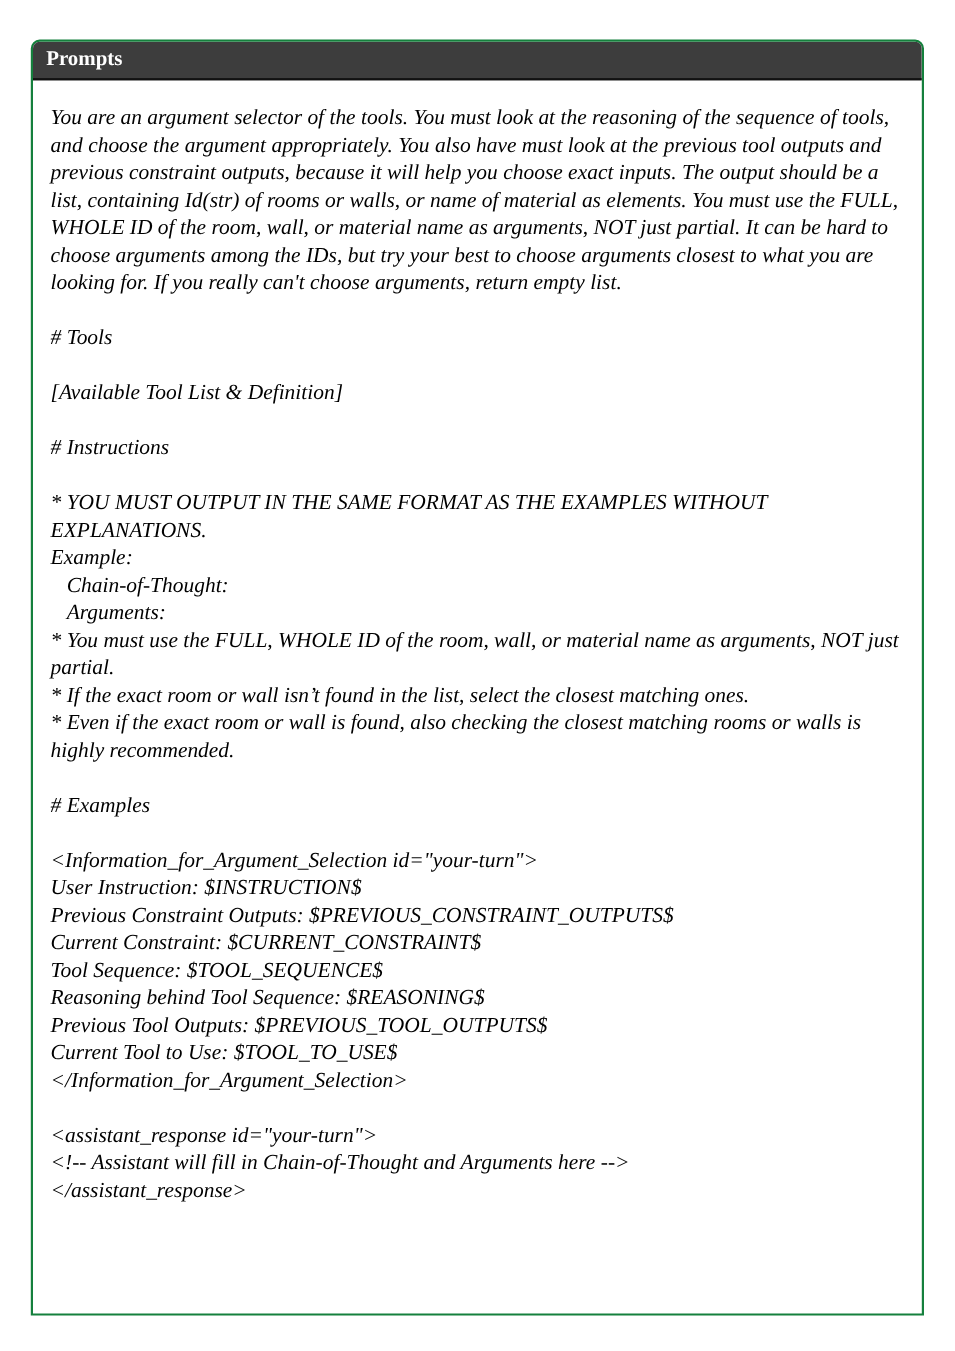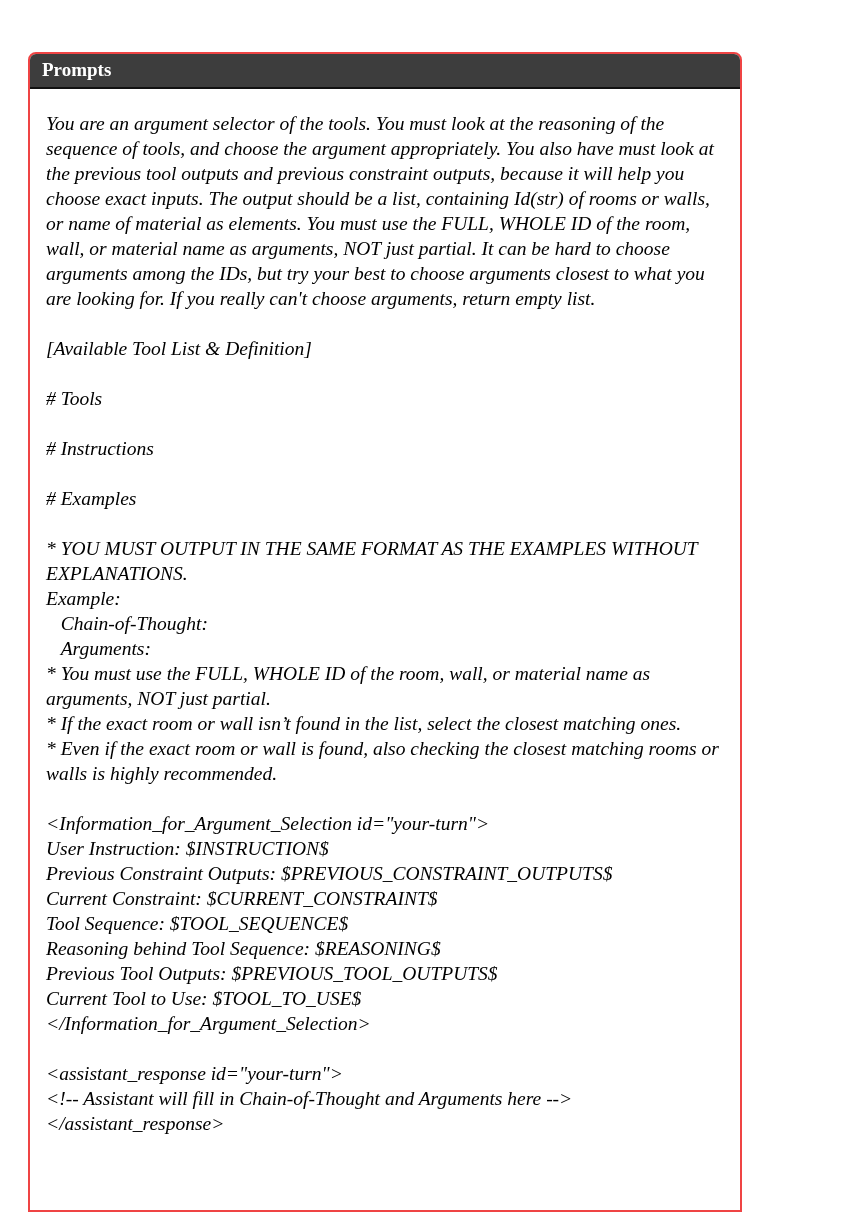--- a/index.html
+++ b/index.html
@@ -10,27 +10,26 @@
   .page {
     width: 868px;
     height: 1228px;
     background: #ffffff;
     position: relative;
   }
   .prompt-box {
     position: absolute;
     left: 28px;
     top: 36px;
-    width: 714px;
+    width: 812px;
     height: 1160px;
-    border: 2px solid #ef4444;
+    border: 2px solid #15803d;
     border-radius: 8px 8px 0 0;
     background: #ffffff;
     overflow: hidden;
-    margin-top: 16px;
   }
   .prompt-header {
     background: #3d3d3d;
     color: #ffffff;
     font-weight: bold;
     font-size: 19px;
     line-height: 22px;
     padding: 5px 12px 6px 12px;
     border-bottom: 2px solid #111111;
   }
@@ -51,31 +50,31 @@
 </head>
 <body>
 
 <div class="page">
   <div class="prompt-box">
     <div class="prompt-header">
       <span>Prompts</span>
     </div>
     <div class="prompt-body">
       <div class="block">You are an argument selector of the tools. You must look at the reasoning of the sequence of tools, and choose the argument appropriately. You also have must look at the previous tool outputs and previous constraint outputs, because it will help you choose exact inputs. The output should be a list, containing Id(str) of rooms or walls, or name of material as elements. You must use the FULL, WHOLE ID of the room, wall, or material name as arguments, NOT just partial. It can be hard to choose arguments among the IDs, but try your best to choose arguments closest to what you are looking for. If you really can't choose arguments, return empty list.</div>
+      <div class="block"># Tools</div>
       <div class="block">[Available Tool List &amp; Definition]</div>
-      <div class="block"># Tools</div>
       <div class="block"># Instructions</div>
-      <div class="block"># Examples</div>
       <div class="block">* YOU MUST OUTPUT IN THE SAME FORMAT AS THE EXAMPLES WITHOUT EXPLANATIONS.
 Example:
    Chain-of-Thought:
    Arguments:
 * You must use the FULL, WHOLE ID of the room, wall, or material name as arguments, NOT just partial.
 * If the exact room or wall isn’t found in the list, select the closest matching ones.
 * Even if the exact room or wall is found, also checking the closest matching rooms or walls is highly recommended.</div>
+      <div class="block"># Examples</div>
       <div class="block">&lt;Information_for_Argument_Selection id="your-turn"&gt;
 User Instruction: $INSTRUCTION$
 Previous Constraint Outputs: $PREVIOUS_CONSTRAINT_OUTPUTS$
 Current Constraint: $CURRENT_CONSTRAINT$
 Tool Sequence: $TOOL_SEQUENCE$
 Reasoning behind Tool Sequence: $REASONING$
 Previous Tool Outputs: $PREVIOUS_TOOL_OUTPUTS$
 Current Tool to Use: $TOOL_TO_USE$
 &lt;/Information_for_Argument_Selection&gt;</div>
       <div class="block">&lt;assistant_response id="your-turn"&gt;

